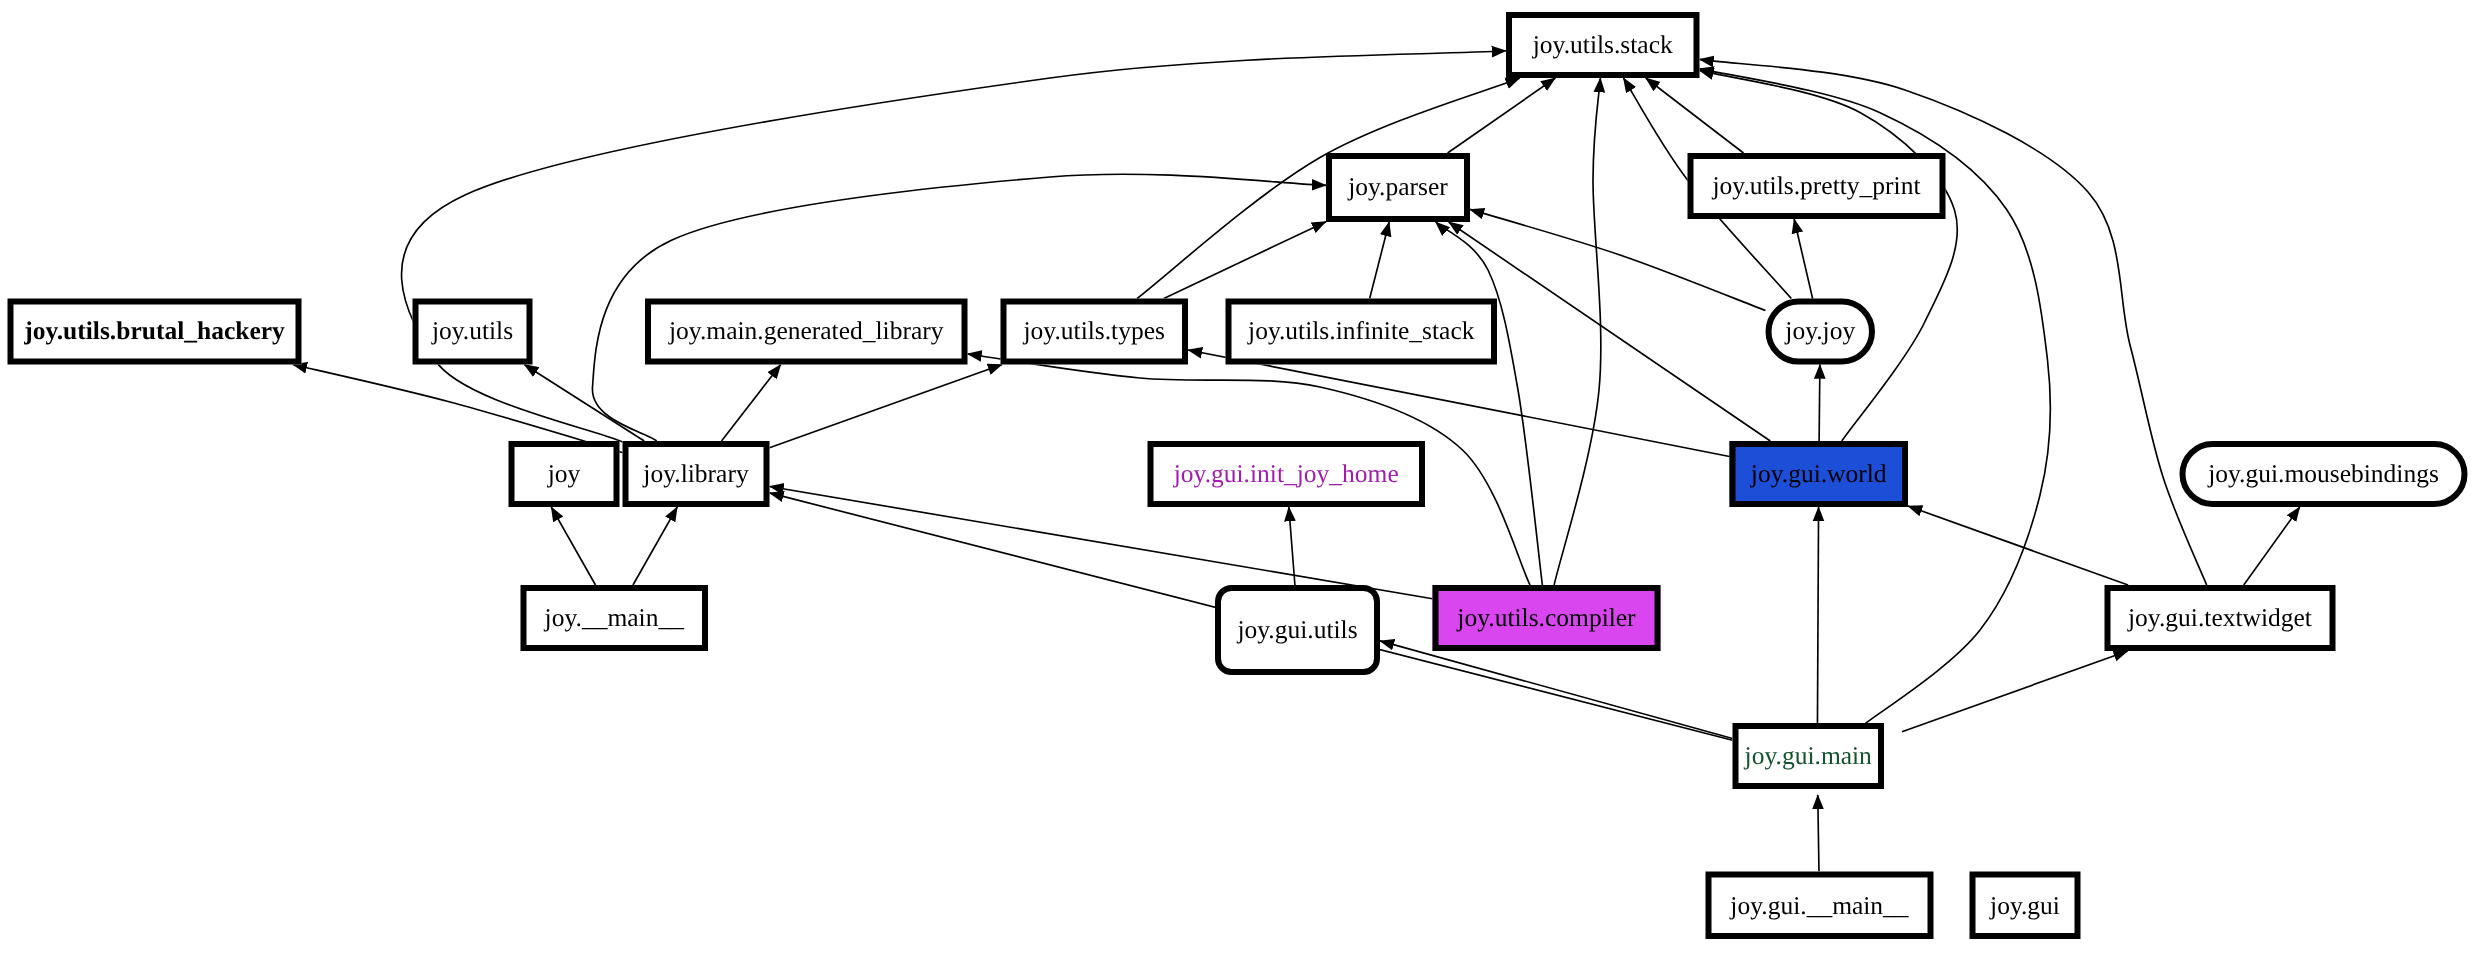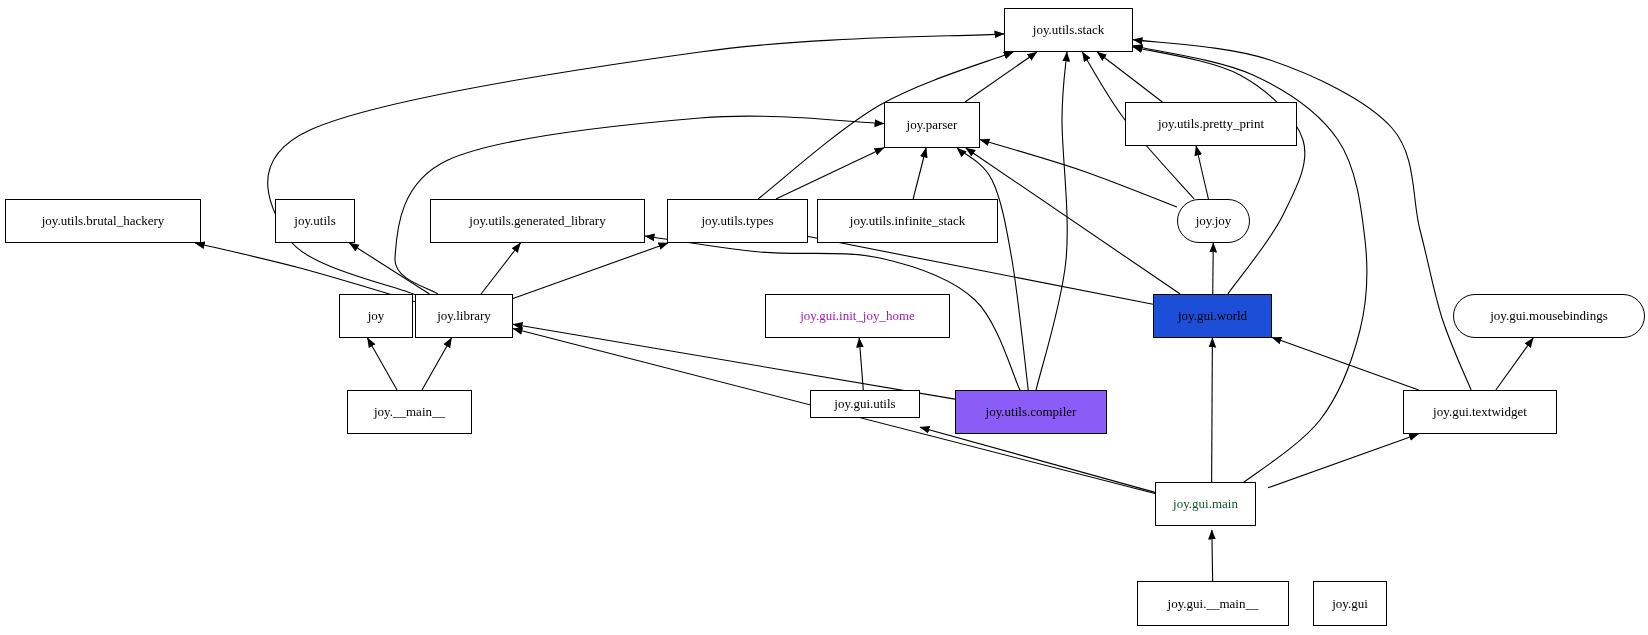--- a/index.html
+++ b/index.html
@@ -18,25 +18,25 @@
   }
   #edges path.edge {
     fill: none;
     stroke: #000000;
     stroke-width: 1.1;
   }
   .node {
     position: absolute;
     box-sizing: border-box;
     background: #ffffff;
-    border: 1px solid #c2410c;
+    border: 4px solid #c2410c;
     display: flex;
     align-items: center;
     justify-content: center;
-    font-size: 13px;
+    font-size: 17px;
     color: #000000;
     white-space: nowrap;
   }
 </style>
 </head>
 <body>
 
 <div id="canvas">
   <svg id="edges" xmlns="http://www.w3.org/2000/svg" viewBox="0 0 1648 635">
     <defs>
@@ -78,32 +78,32 @@
         <path class="edge" d="M1211.6145833333333,486 L1212.3854166666667,338" marker-end="url(#arrow)" stroke="#000000"></path>
         <path class="edge" d="M1268,487.79888268156424 L1418.46875,434" marker-end="url(#arrow)" stroke="#000000"></path>
         <path class="edge" d="M1238.625,486 C1252.1875,475 1299.7708333333333,446 1320,420 C1340.2291666666667,394 1352.5,360 1360,330 C1367.5,300 1368.6666666666667,271.6666666666667 1365,240 C1361.3333333333333,208.33333333333334 1356.6666666666667,167.5 1338,140 C1319.3333333333333,112.5 1287.1666666666667,90.71138211382114 1253,75 C1218.8333333333333,59.28861788617886 1153,50.609756097560975 1133,45.73170731707317" marker-end="url(#arrow)" stroke="#000000"></path>
         <path class="edge" d="M1212.6465968586388,581 L1211.84554973822,530" marker-end="url(#arrow)" stroke="#000000"></path>
       </g>
   </svg>
   <div>
       <div class="node" style="left: 1004px; top: 8px; width: 129px; height: 44px; background: rgb(255, 255, 255); border-color: rgb(0, 0, 0); color: rgb(0, 0, 0);">joy.utils.stack</div>
       <div class="node" style="left: 884px; top: 102px; width: 96px; height: 46px; background: rgb(255, 255, 255); border-color: rgb(0, 0, 0); color: rgb(0, 0, 0);">joy.parser</div>
       <div class="node" style="left: 1105px; top: 102px; width: 172px; height: 44px; background: rgb(255, 255, 255); border-color: rgb(0, 0, 0); color: rgb(0, 0, 0); margin-left: 20px;">joy.utils.pretty_print</div>
-      <div class="node" style="left: 5px; top: 199px; width: 196px; height: 44px; background: rgb(255, 255, 255); border-color: rgb(0, 0, 0); color: rgb(0, 0, 0);">joy.utils.brutal_hackery</div>
+      <div class="node" style="left: 5px; top: 199px; width: 196px; height: 44px; background: rgb(255, 255, 255); border-color: rgb(0, 0, 0); color: rgb(0, 0, 0); font-weight: bold;">joy.utils.brutal_hackery</div>
       <div class="node" style="left: 275px; top: 199px; width: 80px; height: 44px; background: rgb(255, 255, 255); border-color: rgb(0, 0, 0); color: rgb(0, 0, 0); text-align: center;">joy.utils</div>
-      <div class="node" style="left: 430px; top: 199px; width: 215px; height: 44px; background: rgb(255, 255, 255); border-color: rgb(0, 0, 0); color: rgb(0, 0, 0);">joy.utils.generated_library</div>
-      <div class="node" style="left: 667px; top: 199px; width: 141px; height: 44px; background: rgb(255, 255, 255); border-color: rgb(0, 0, 0); color: rgb(0, 0, 0);">joy.utils.types</div>
+      <div class="node" style="left: 430px; top: 199px; width: 215px; height: 44px; background: rgb(255, 255, 255); border-color: rgb(0, 0, 0); color: rgb(0, 0, 0);">joy.main.generated_library</div>
+      <div class="node" style="left: 667px; top: 199px; width: 125px; height: 44px; background: rgb(255, 255, 255); border-color: rgb(0, 0, 0); color: rgb(0, 0, 0);">joy.utils.types</div>
       <div class="node" style="left: 817px; top: 199px; width: 181px; height: 44px; background: rgb(255, 255, 255); border-color: rgb(0, 0, 0); color: rgb(0, 0, 0);">joy.utils.infinite_stack</div>
       <div class="node" style="left: 1177px; top: 199px; width: 73px; height: 44px; background: rgb(255, 255, 255); border-color: rgb(0, 0, 0); color: rgb(0, 0, 0); border-radius: 22px;">joy.joy</div>
       <div class="node" style="left: 318px; top: 294px; width: 74px; height: 44px; background: rgb(255, 255, 255); border-color: rgb(0, 0, 0); color: rgb(0, 0, 0); margin-left: 21px;">joy</div>
       <div class="node" style="left: 415px; top: 294px; width: 98px; height: 44px; background: rgb(255, 255, 255); border-color: rgb(0, 0, 0); color: rgb(0, 0, 0);">joy.library</div>
       <div class="node" style="left: 765px; top: 294px; width: 185px; height: 44px; background: rgb(255, 255, 255); border-color: rgb(0, 0, 0); color: #a21caf;">joy.gui.init_joy_home</div>
       <div class="node" style="left: 1153px; top: 294px; width: 119px; height: 44px; background: #1d4ed8; border-color: rgb(0, 0, 0); color: rgb(0, 0, 0);">joy.gui.world</div>
       <div class="node" style="left: 1453px; top: 294px; width: 192px; height: 44px; background: rgb(255, 255, 255); border-color: rgb(0, 0, 0); color: rgb(0, 0, 0); border-radius: 22px;">joy.gui.mousebindings</div>
       <div class="node" style="left: 347px; top: 390px; width: 125px; height: 44px; background: rgb(255, 255, 255); border-color: rgb(0, 0, 0); color: rgb(0, 0, 0);">joy.__main__</div>
-      <div class="node" style="left: 810px; top: 390px; width: 110px; height: 28px; background: rgb(255, 255, 255); border-color: rgb(0, 0, 0); color: rgb(0, 0, 0);">joy.gui.utils</div>
-      <div class="node" style="left: 955px; top: 390px; width: 152px; height: 44px; background: #8b5cf6; border-color: rgb(0, 0, 0); color: rgb(0, 0, 0);">joy.utils.compiler</div>
+      <div class="node" style="left: 810px; top: 390px; width: 110px; height: 60px; background: rgb(255, 255, 255); border-color: rgb(0, 0, 0); color: rgb(0, 0, 0); border-radius: 11px;">joy.gui.utils</div>
+      <div class="node" style="left: 955px; top: 390px; width: 152px; height: 44px; background: #d946ef; border-color: rgb(0, 0, 0); color: rgb(0, 0, 0);">joy.utils.compiler</div>
       <div class="node" style="left: 1403px; top: 390px; width: 154px; height: 44px; background: rgb(255, 255, 255); border-color: rgb(0, 0, 0); color: rgb(0, 0, 0);">joy.gui.textwidget</div>
       <div class="node" style="left: 1155px; top: 482px; width: 101px; height: 44px; background: rgb(255, 255, 255); border-color: rgb(0, 0, 0); color: #14532d;">joy.gui.main</div>
       <div class="node" style="left: 1137px; top: 581px; width: 152px; height: 45px; background: rgb(255, 255, 255); border-color: rgb(0, 0, 0); color: rgb(0, 0, 0);">joy.gui.__main__</div>
       <div class="node" style="left: 1313px; top: 581px; width: 74px; height: 45px; background: rgb(255, 255, 255); border-color: rgb(0, 0, 0); color: rgb(0, 0, 0);">joy.gui</div>
     </div>
 </div>
 
 </body></html>

